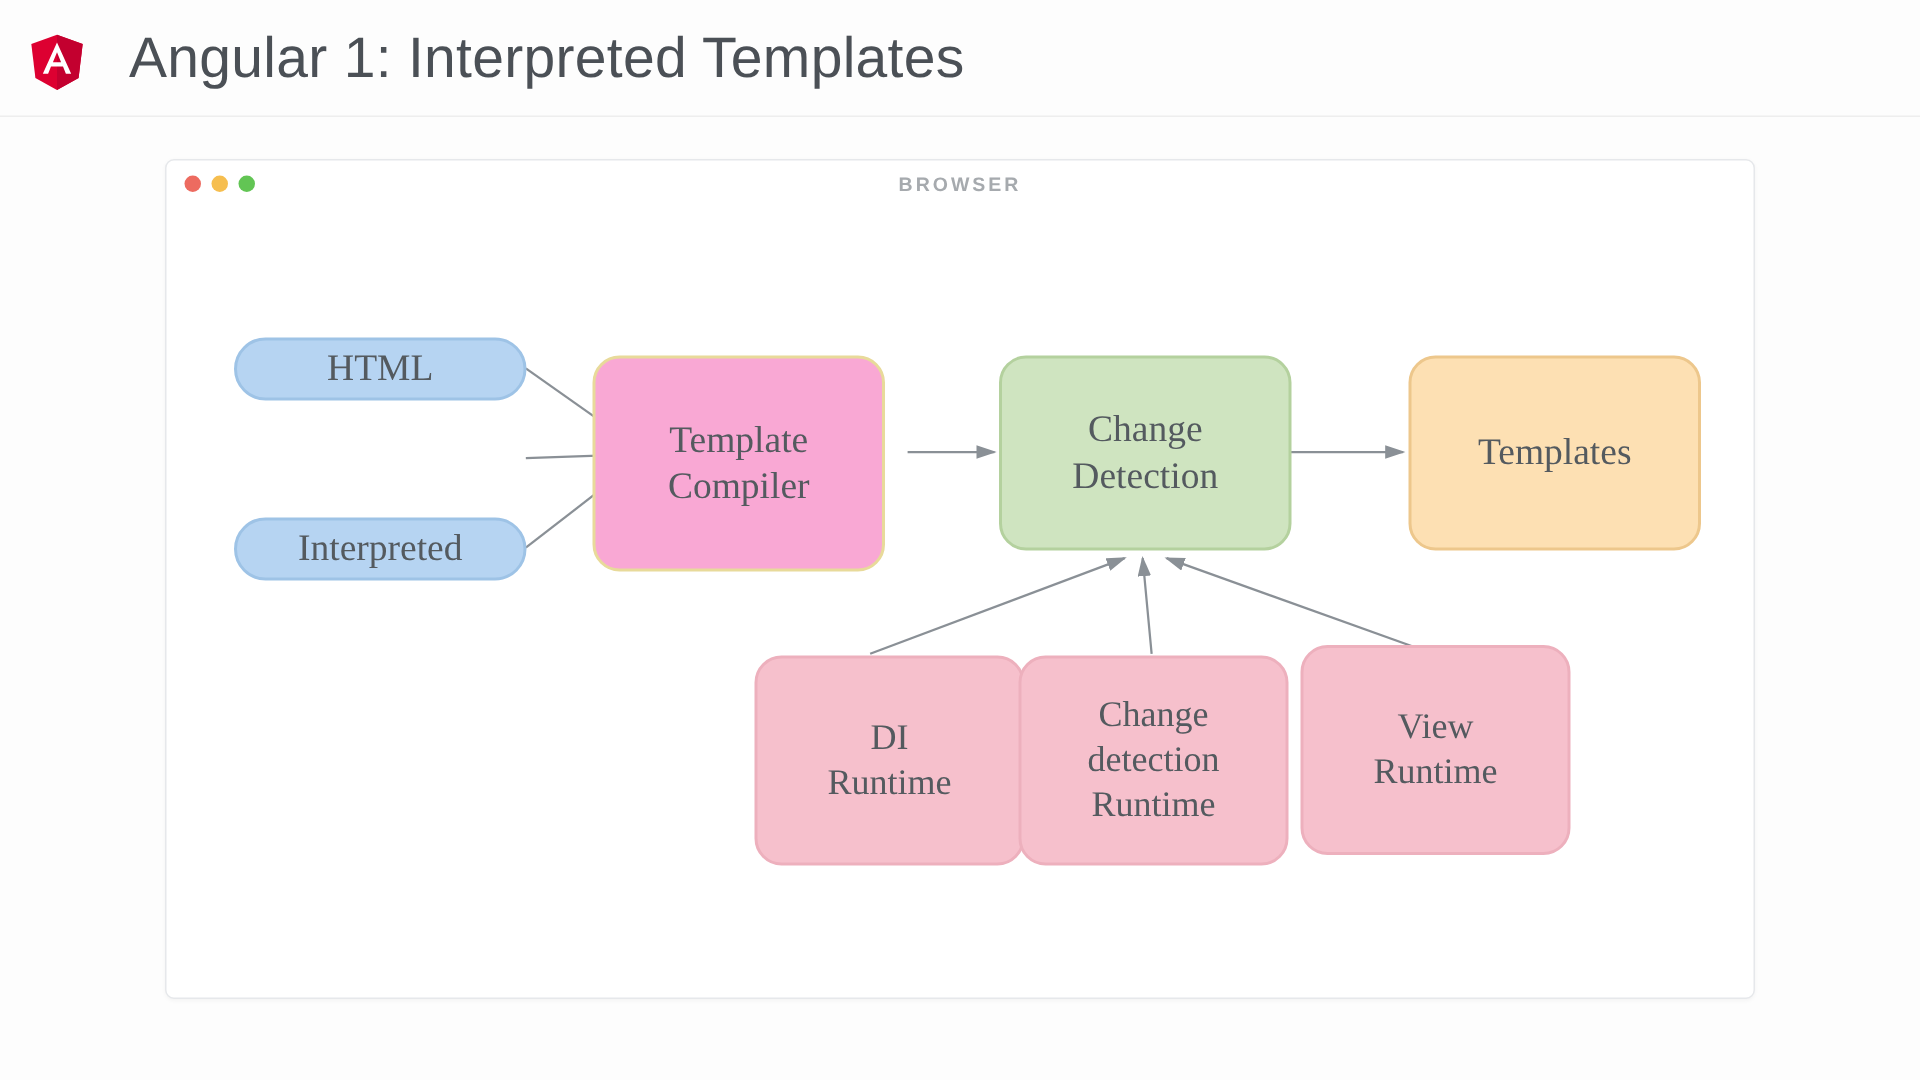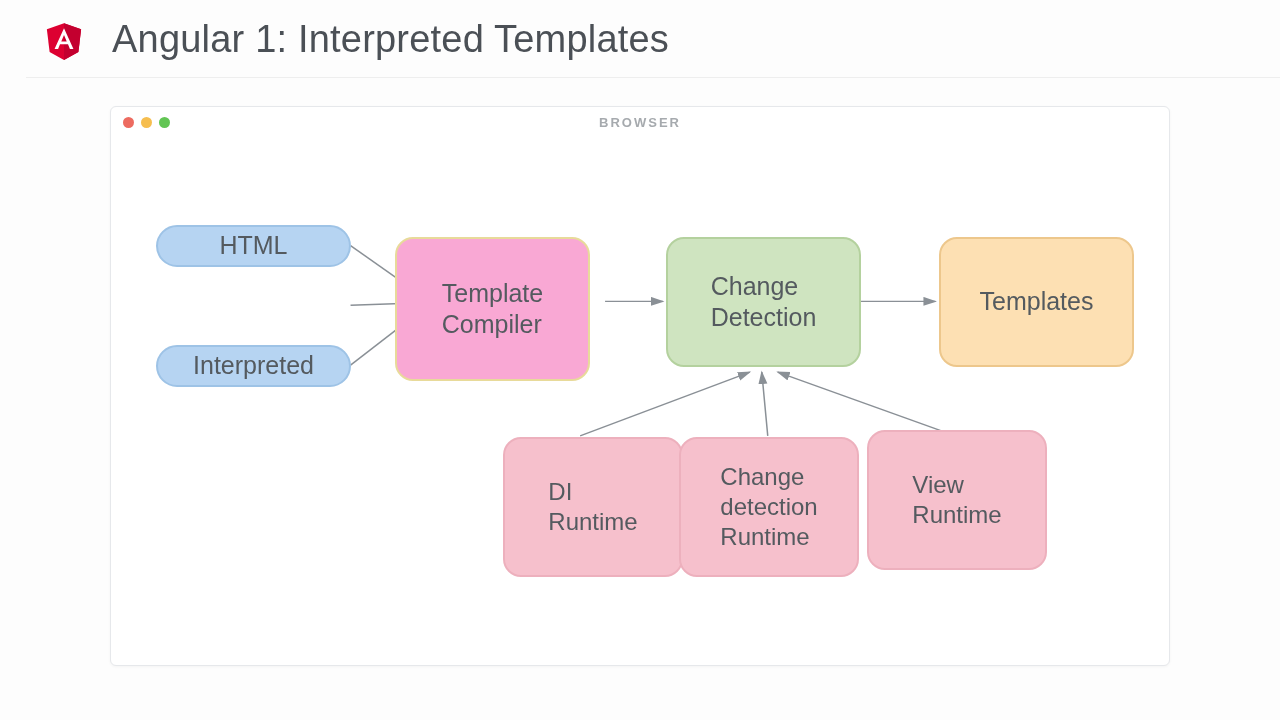--- a/index.html
+++ b/index.html
@@ -2,21 +2,20 @@
 <html><head>
 <meta charset="utf-8">
 <style>
   * { box-sizing: border-box; margin: 0; padding: 0; }
   html, body { width: 1280px; height: 720px; font-family: "Helvetica Neue", Arial, sans-serif; background: #fdfdfd; }
   .header {
     display: flex;
     align-items: center;
     padding: 18px 24px 16px 18px;
     border-bottom: 1px solid #eee;
-    margin-left: 26px;
   }
   .logo { width: 40px; height: 40px; margin-right: 28px; flex-shrink: 0; }
   .title { font-size: 38px; font-weight: 400; color: #4b5056; letter-spacing: 0.2px; }
   .content {
     padding: 28px 110px 0 110px;
   }
   .browser-frame {
     border: 1px solid #e6e8eb;
     border-radius: 6px;
     background: #fff;
@@ -42,23 +41,25 @@
   }
   .diagram-area {
     position: absolute;
     top: 30px; left: 0; right: 0; bottom: 0;
   }
   .node {
     position: absolute;
     display: flex;
     align-items: center;
     justify-content: center;
+    text-align: center;
     font-size: 25px;
     color: #545a5f;
     line-height: 1.25;
+    font-family: Liberation Serif, serif;
   }
   .pill {
     width: 195px; height: 42px;
     background: #b6d4f2;
     border: 2px solid #9ec3e6;
     border-radius: 22px;
     font-size: 25px;
   }
   .pill.html-node { top: 88px; left: 45px; }
   .pill.css-node  { top: 148px; left: 45px; }

